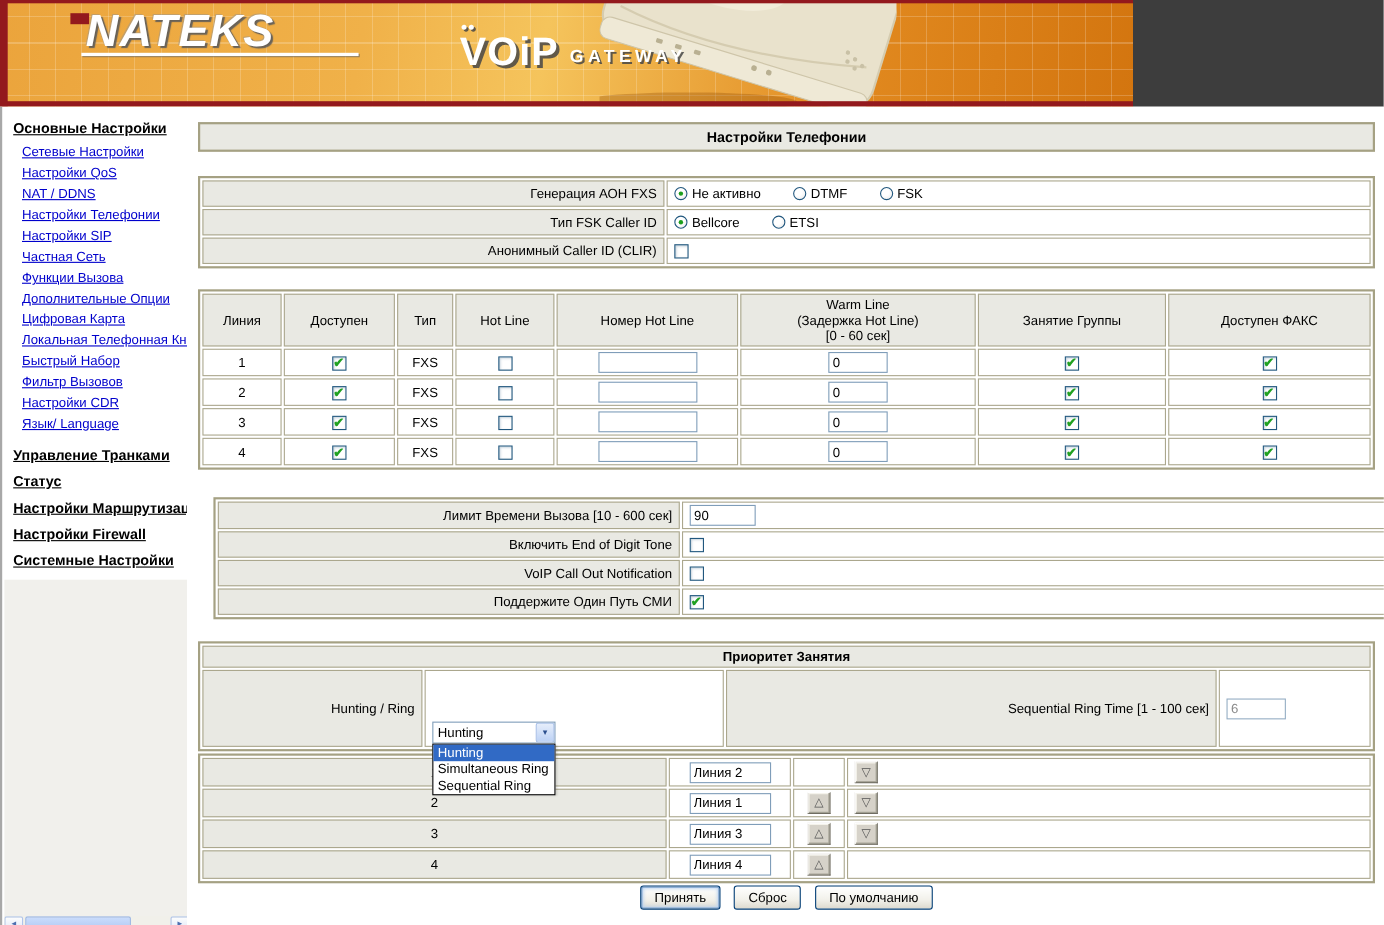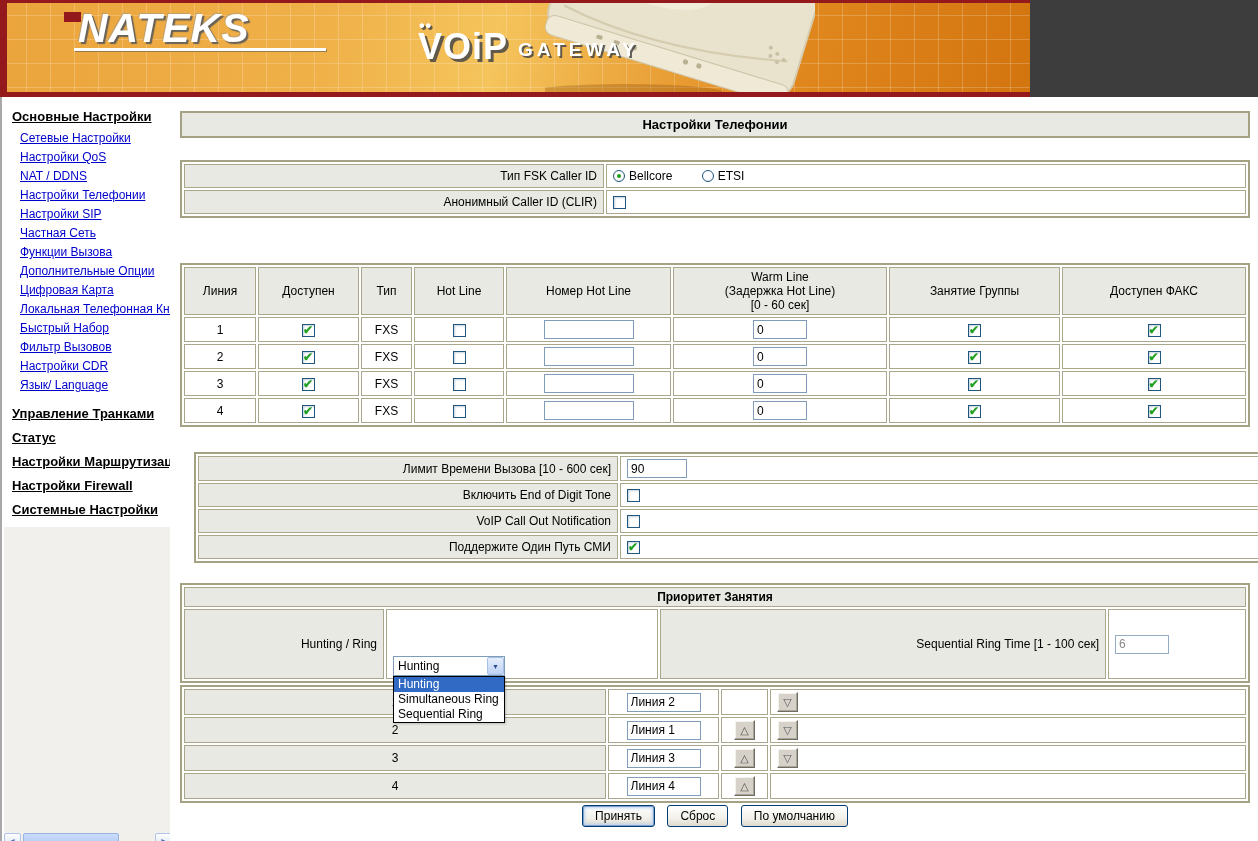--- a/index.html
+++ b/index.html
@@ -24,21 +24,21 @@
   .brand-top { font-size:41px; font-weight:bold; font-style:italic; color:#fff; letter-spacing:1px;
     margin-left:16px; line-height:40px; text-shadow:2px 2px 1px rgba(90,90,90,.9), -1px -1px 0 rgba(150,150,150,.5); }
   .brand-rule { height:3px; background:#fff; width:252px; margin:0 0 3px 12px; box-shadow:1px 1px 0 rgba(90,90,90,.6); }
   .brand-bottom { font-size:20px; font-weight:bold; color:#9E1A1F; letter-spacing:9px; margin-left:14px;
     text-shadow:1px 1px 0 rgba(255,255,255,.55); }
   .product { position:absolute; left:418px; top:26px; white-space:nowrap; }
   .product .voip { position:relative; font-size:36px; font-weight:bold; color:#fff; letter-spacing:1px;
     text-shadow:3px 3px 0 rgba(70,70,70,.85); }
   .product .vdots { position:absolute; left:1px; top:-9px; font-size:16px; letter-spacing:1px; color:#fff;
     text-shadow:2px 2px 0 rgba(70,70,70,.85); }
-  .product .gw { font-size:19px; font-weight:bold; letter-spacing:4px; color:#fff; margin-left:10px;
+  .product .gw { font-size:16px; font-weight:bold; letter-spacing:4px; color:#fff; margin-left:10px;
     text-shadow:2px 2px 0 rgba(70,70,70,.85); position:relative; top:-3px; }
   .device { position:absolute; left:545px; top:0; }
 
   
   .sidebar { position:absolute; left:0; top:97px; width:170px; height:744px; background:#fff;
     border-left:2px solid #A8A8A8; overflow:hidden; }
   .sidebar-lower { position:absolute; left:2px; top:430px; width:168px; height:314px; background:#F1F0EC; }
   .menu { position:relative; padding-top:8px; }
   .group-header { display:block; font-size:13px; font-weight:bold; color:#000; text-decoration:underline;
     padding-left:10px; height:24px; line-height:24px; white-space:nowrap; overflow:hidden; cursor:pointer; }
@@ -209,20 +209,28 @@
 <div class="content">
 
   <div class="title-bar">Настройки Телефонии</div>
 
   <table class="ui tbl1">
     <colgroup>
         <col style="width:420px">
         <col>
       </colgroup>
     <tbody>
+        <tr>
+      <td class="lbl">Генерация АОН FXS</td>
+      <td class="val">
+        <span class="opt"><span class="rd checked"></span><span class="ol">Не активно</span></span>
+        <span class="opt"><span class="rd"></span><span class="ol">DTMF</span></span>
+        <span class="opt"><span class="rd"></span><span class="ol">FSK</span></span>
+      </td>
+    </tr>
     <tr>
       <td class="lbl">Тип FSK Caller ID</td>
       <td class="val">
         <span class="opt"><span class="rd checked"></span><span class="ol">Bellcore</span></span>
         <span class="opt"><span class="rd"></span><span class="ol">ETSI</span></span>
       </td>
     </tr>
     <tr>
       <td class="lbl">Анонимный Caller ID (CLIR)</td>
       <td class="val"><span class="cb"></span></td>

